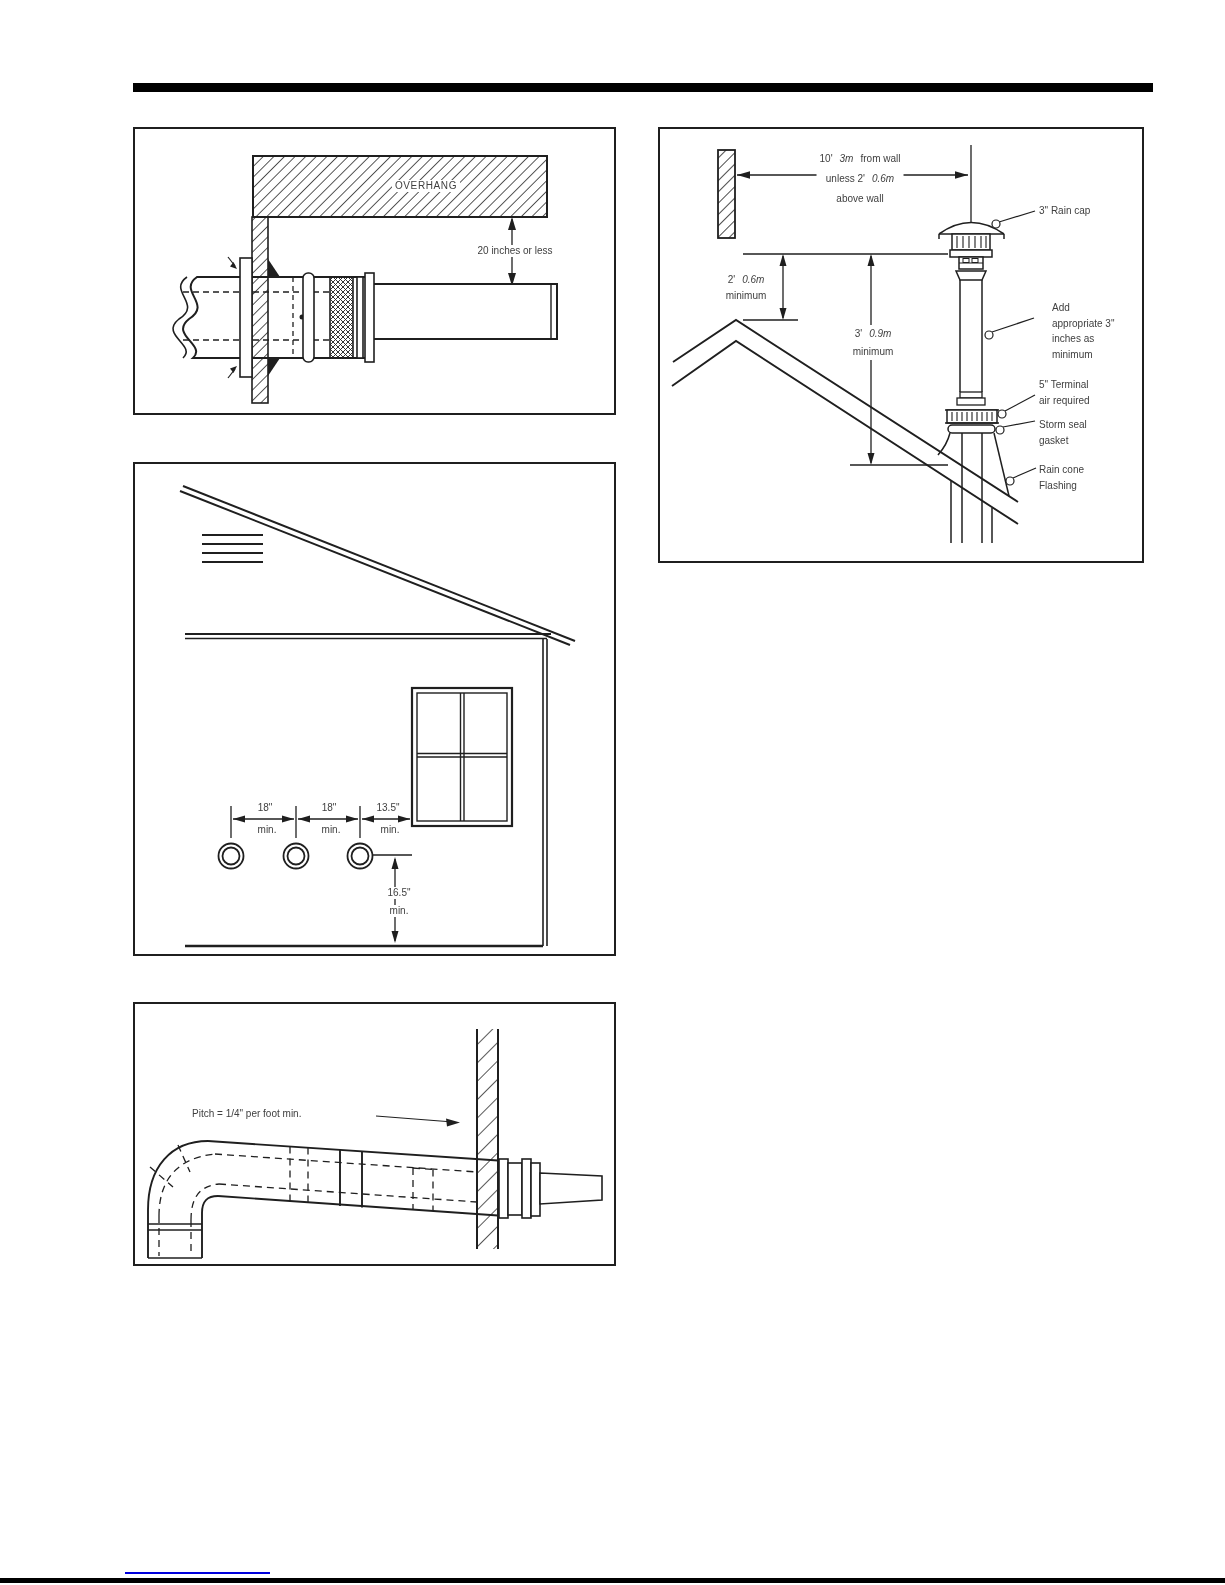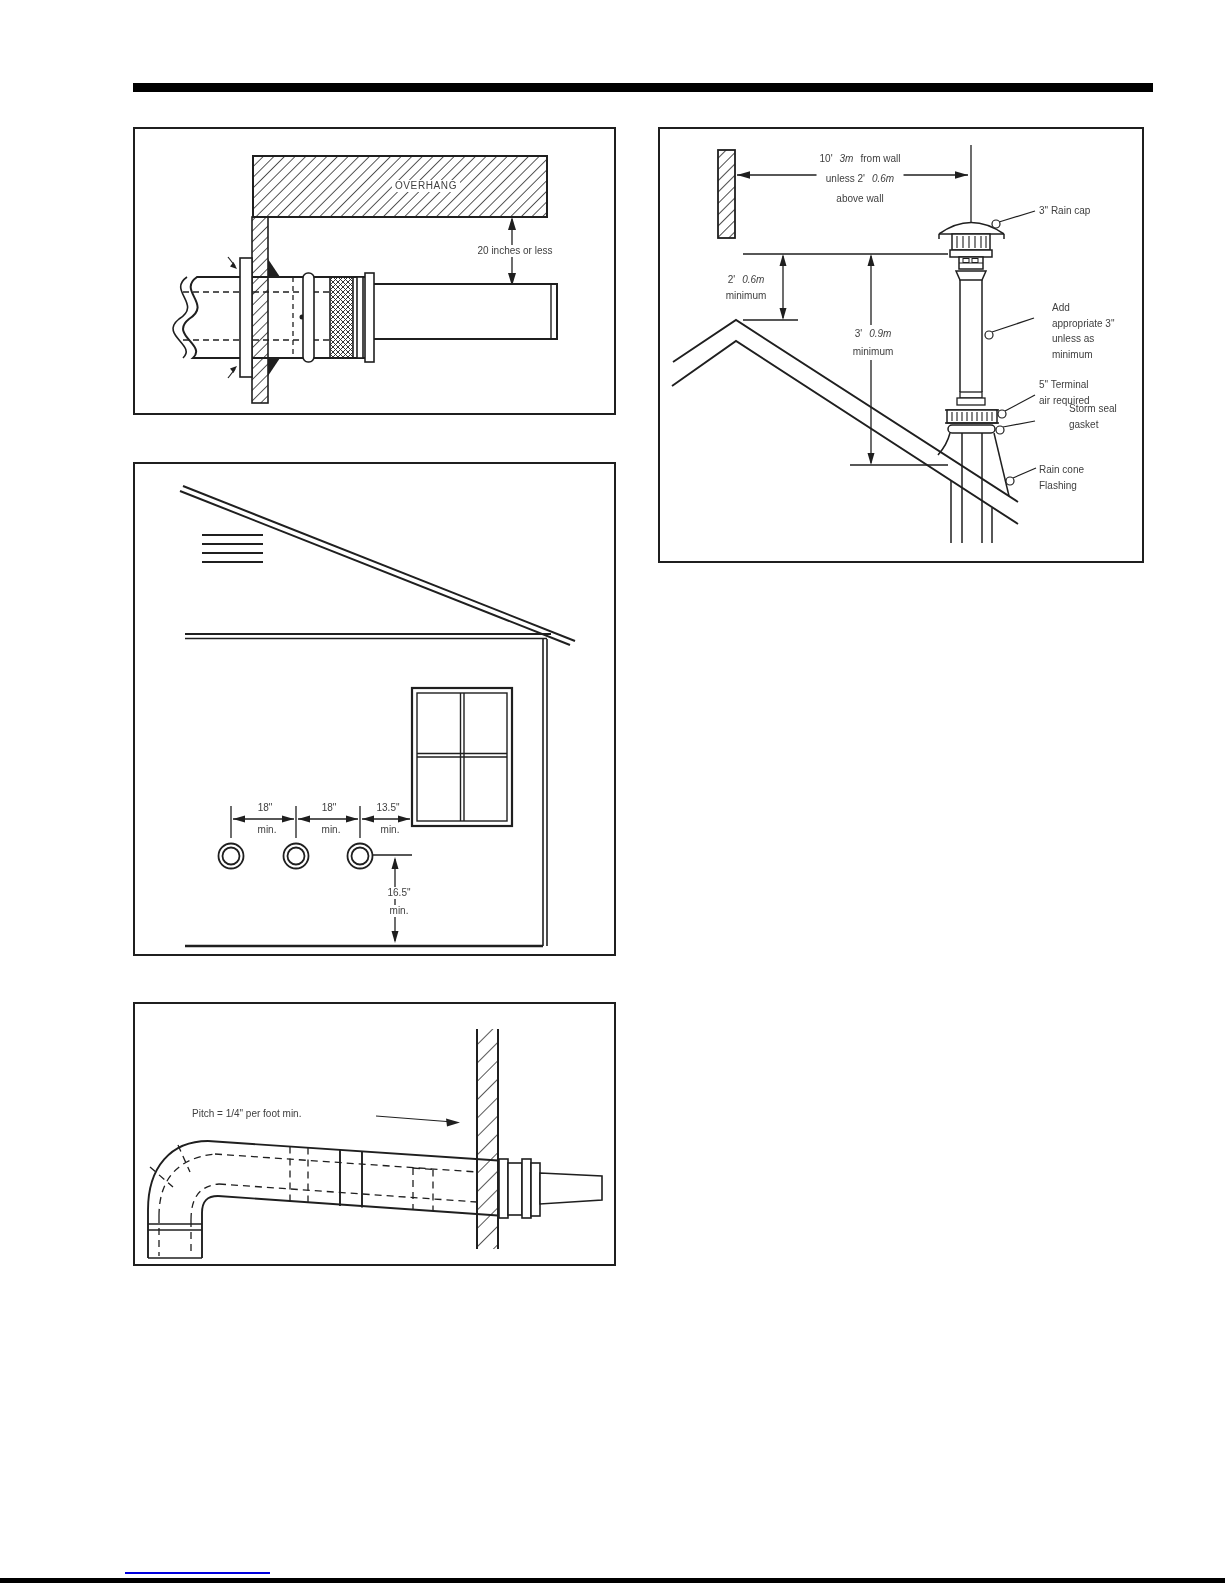--- a/index.html
+++ b/index.html
@@ -184,30 +184,30 @@
         <span class="it">0.9m</span>
       </div>
       <div>minimum</div>
     </div>
 
     <div class="lbl" style="left:379px;top:76px;">3" Rain cap</div>
 
     <div class="lbl lh15" style="left:392px;top:147px;margin-top:24px;">
       <div>Add</div>
       <div>appropriate 3"</div>
-      <div>unless as</div>
+      <div>inches as</div>
       <div>minimum</div>
     </div>
 
     <div class="lbl lh16" style="left:379px;top:248px;">
       <div>5" Terminal</div>
       <div>air required</div>
     </div>
 
-    <div class="lbl lh16" style="left:379px;top:272px;margin-left:30px;">
+    <div class="lbl lh16" style="left:379px;top:288px;">
       <div>Storm seal</div>
       <div>gasket</div>
     </div>
 
     <div class="lbl lh16" style="left:379px;top:333px;">
       <div>Rain cone</div>
       <div>Flashing</div>
     </div>
   </div>
 

